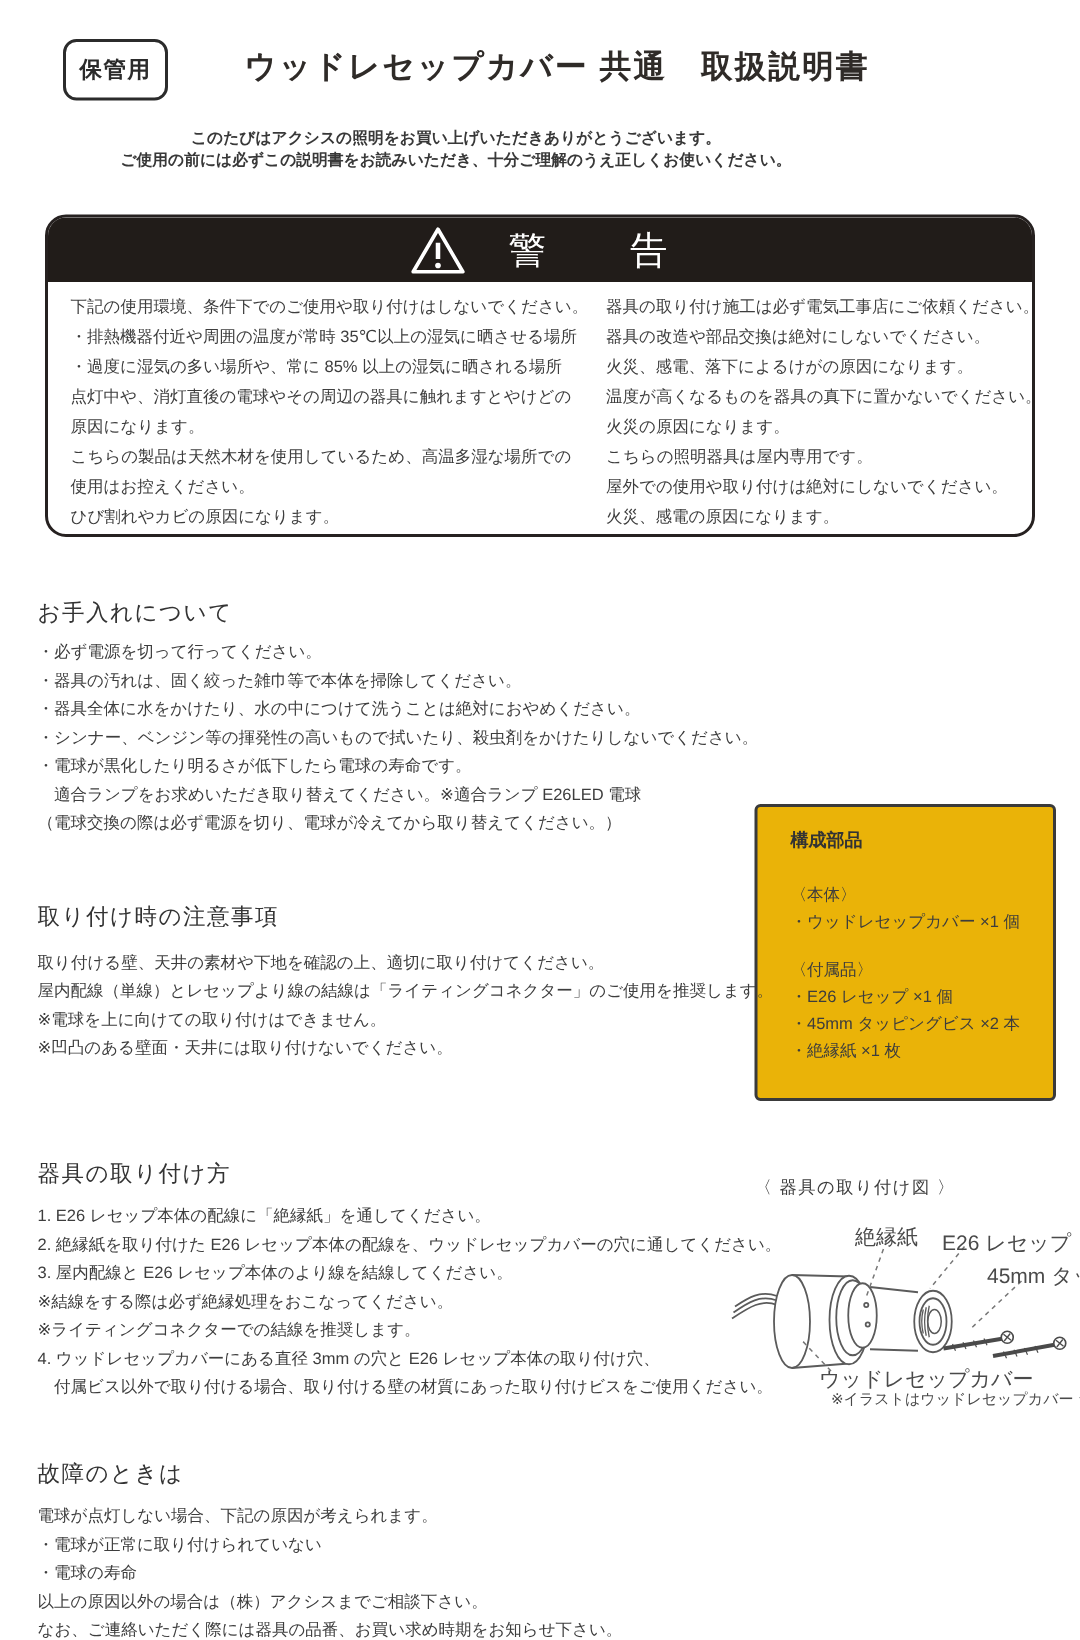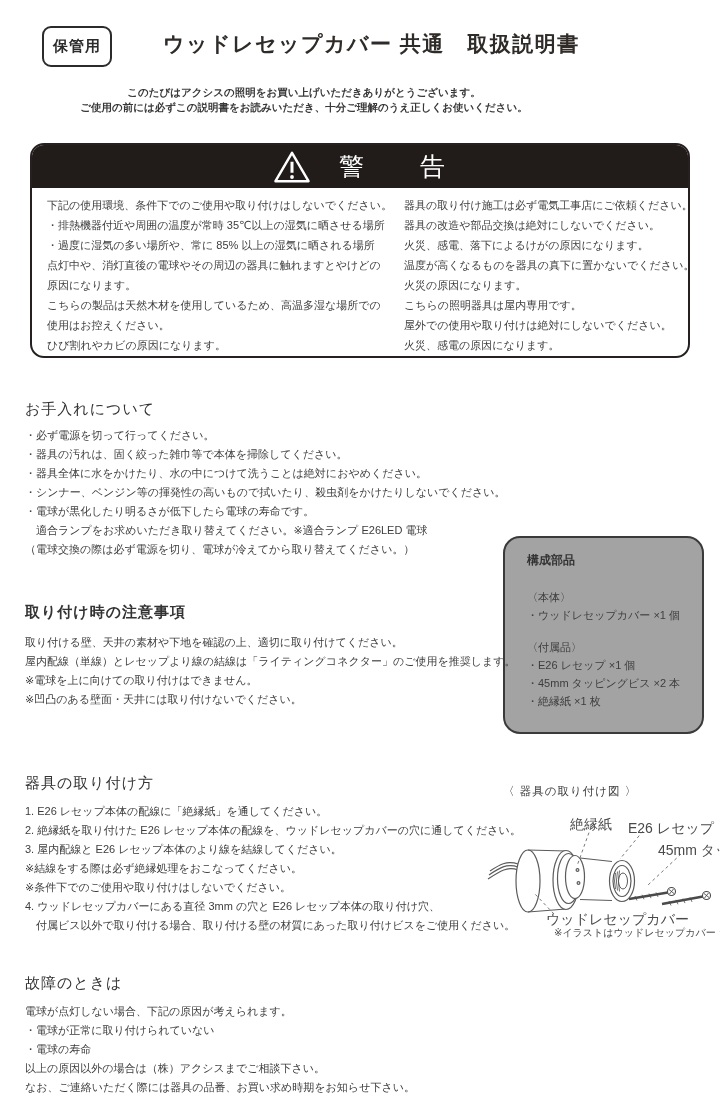--- a/index.html
+++ b/index.html
@@ -21,27 +21,27 @@
   .warntitle { color:#ffffff; font-size:25px; letter-spacing:2px; white-space:pre; }
   .warncol { position:absolute; font-size:11px; line-height:20px; white-space:nowrap; color:#3d3d3d; }
   .warncol.l { left:15px; top:50px; }
   .warncol.r { left:372px; top:50px; }
 
   
   .sec { position:absolute; left:25px; white-space:nowrap; }
   .sec h2 { margin:0 0 0 0; font-size:15px; font-weight:normal; color:#333; letter-spacing:1px; line-height:18px; }
   .sec .ln { font-size:11px; line-height:19px; color:#3d3d3d; }
   .sec.care { top:400px; }  .sec.care h2 { margin-bottom:8px; }
-  .sec.mount { top:603px; } .sec.mount h2 { margin-bottom:12px;font-weight:bold; }
+  .sec.mount { top:603px; } .sec.mount h2 { margin-bottom:12px; }
   .sec.install { top:774px; } .sec.install h2 { margin-bottom:10px; }
   .sec.failure { top:974px; } .sec.failure h2 { margin-bottom:10px; }
 
   
   .partsbox { position:absolute; left:503px; top:536px; width:201px; height:198px; box-sizing:border-box;
-              border:2px solid #3a3a3a; border-radius:17px; padding:15px 0 0 22px; background:#a3a3a3; white-space:nowrap; }
+              border:2px solid #3a3a3a; border-radius:4px; padding:15px 0 0 22px; background:#eab308; white-space:nowrap; }
   .parts-h { font-size:12px; font-weight:bold; line-height:14px; margin-bottom:21px; color:#333; }
   .parts-ln { font-size:11px; line-height:18px; color:#3d3d3d; }
   .parts-gap { height:14px; }
 
   
   .diag-h { position:absolute; left:503px; top:784px; font-size:11.5px; letter-spacing:1px; color:#3d3d3d; white-space:nowrap; }
   .diag-svg { position:absolute; left:485px; top:780px; }
   .diag-label { position:absolute; font-size:14px; color:#4a4a4a; white-space:nowrap; }
   .dl-insulation { left:570px; top:816px; }
   .dl-socket { left:628px; top:820px; }
@@ -121,21 +121,21 @@
     <div class="ln">※電球を上に向けての取り付けはできません。</div>
     <div class="ln">※凹凸のある壁面・天井には取り付けないでください。</div>
   </section>
 
   <section class="sec install">
     <h2>器具の取り付け方</h2>
     <div class="ln">1. E26 レセップ本体の配線に「絶縁紙」を通してください。</div>
     <div class="ln">2. 絶縁紙を取り付けた E26 レセップ本体の配線を、ウッドレセップカバーの穴に通してください。</div>
     <div class="ln">3. 屋内配線と E26 レセップ本体のより線を結線してください。</div>
     <div class="ln">※結線をする際は必ず絶縁処理をおこなってください。</div>
-    <div class="ln">※条件下でのご使用や取り付けはしないでください。</div>
+    <div class="ln">※ライティングコネクターでの結線を推奨します。</div>
     <div class="ln">4. ウッドレセップカバーにある直径 3mm の穴と E26 レセップ本体の取り付け穴、</div>
     <div class="ln">　付属ビス以外で取り付ける場合、取り付ける壁の材質にあった取り付けビスをご使用ください。</div>
   </section>
 
   <div class="diag-h">〈 器具の取り付け図 〉</div>
   <svg class="diag-svg" width="235" height="175" viewBox="0 0 235 175" aria-hidden="true">
     <g fill="none" stroke="#5b5b5b" stroke-width="1.2">
 
       <path d="M33,84 C22,80 14,85 5,91"></path>
       <path d="M33,87 C22,83 14,88 4,95"></path>

